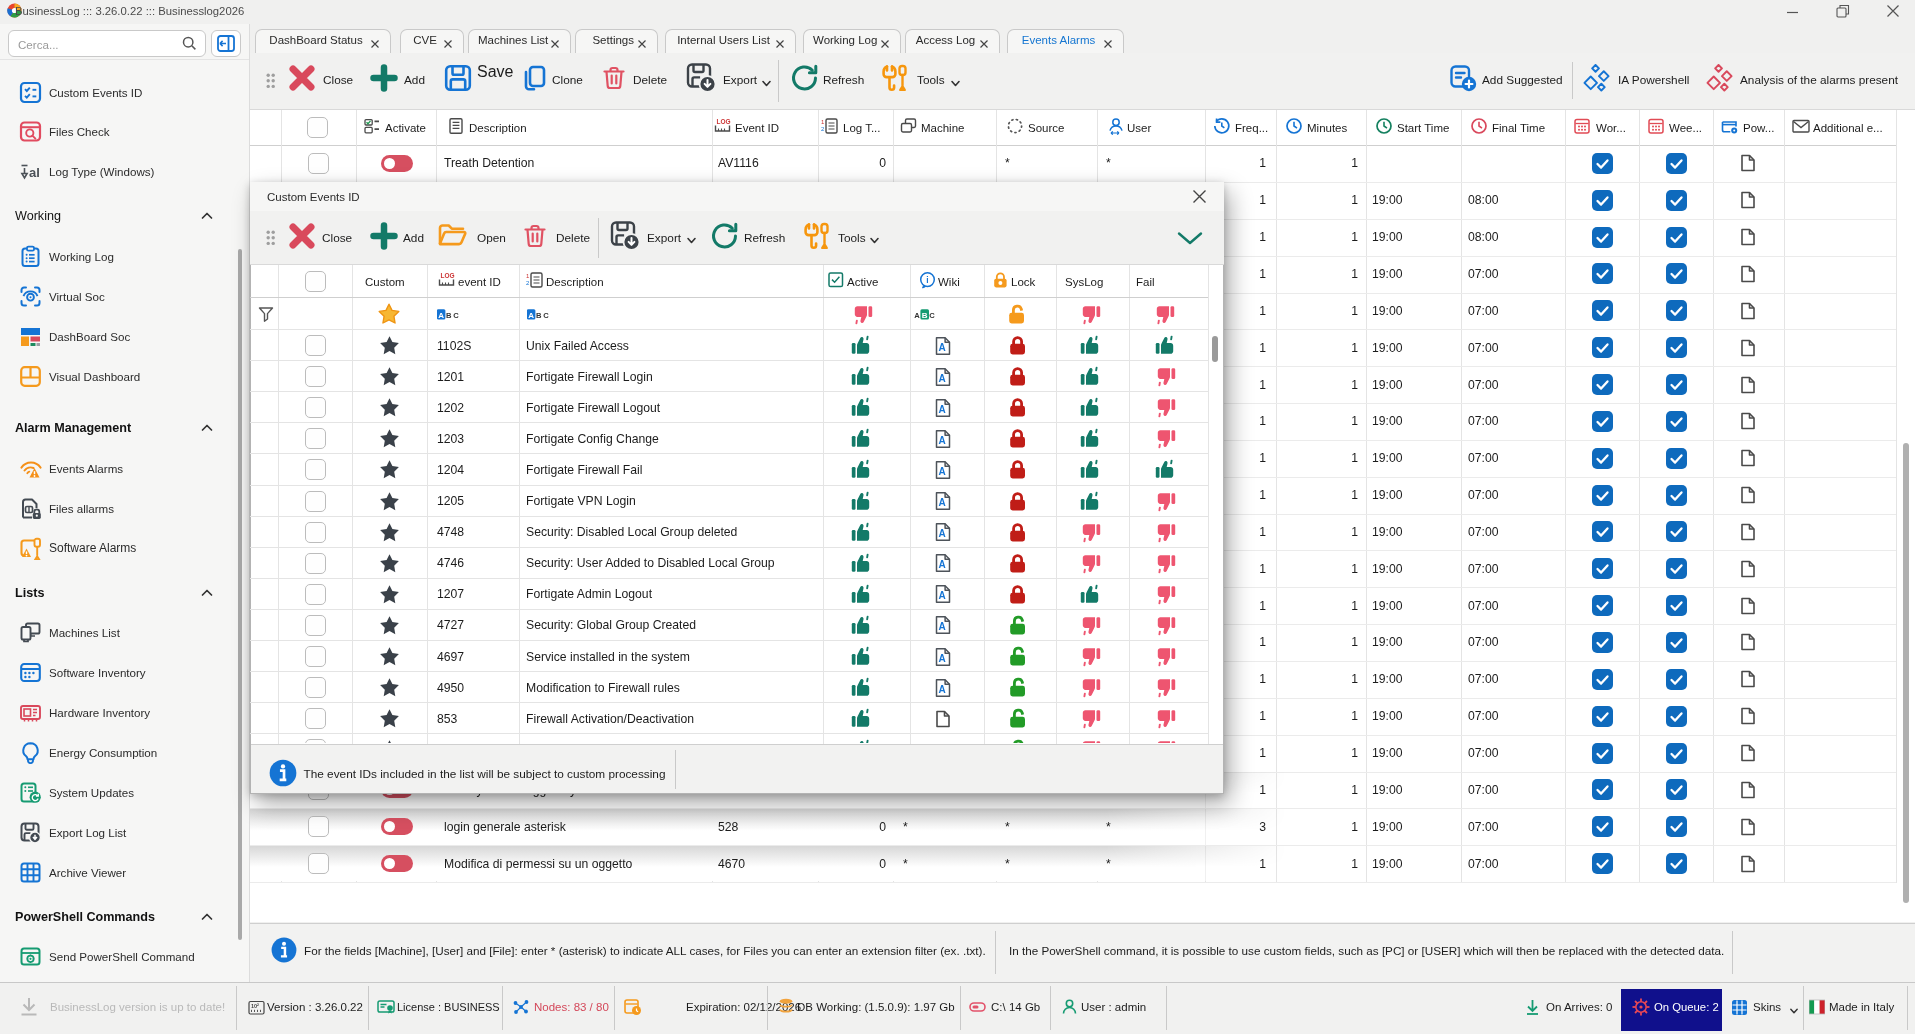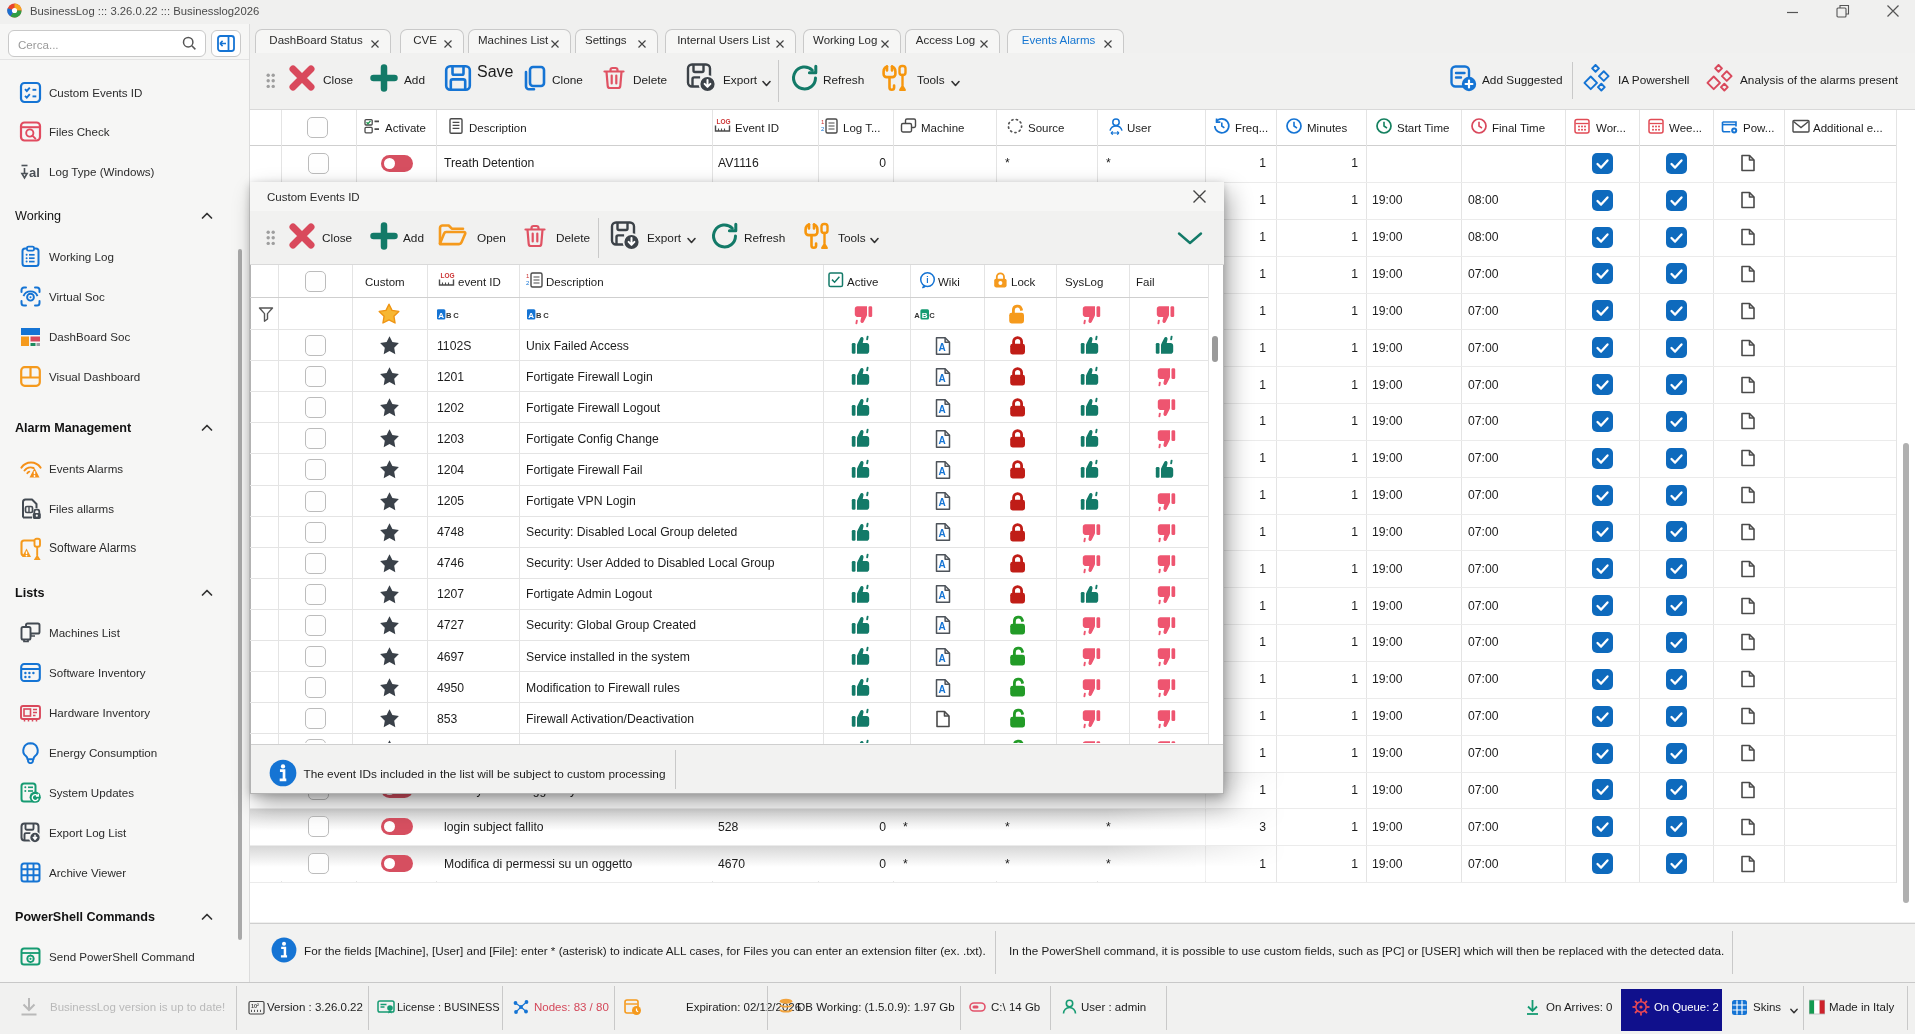--- a/index.html
+++ b/index.html
@@ -12,21 +12,21 @@
 .tabx{position:absolute;border:1px solid #c9c9c9;border-bottom:none;border-radius:7px 7px 0 0;background:#f6f6f5}
 </style></head><body>
 <div class="a" style="left:0;top:0;width:1915px;height:24px;background:#f0f0ef"></div>
 <div class="a" style="left:7px;top:3px;"><svg width="15" height="15" viewBox="0 0 15 15">
       <circle cx="7.5" cy="7.5" r="7" fill="#e8452c"></circle>
       <path d="M7.5 7.5L7.5.5A7 7 0 0 1 14.5 7.5z" fill="#f6a821"></path>
       <path d="M7.5 7.5L14.5 7.5A7 7 0 0 1 3.4 13.2z" fill="#2f9e44"></path>
       <path d="M7.5 7.5L3.4 13.2A7 7 0 0 1 .6 5.3z" fill="#1b6fd0"></path>
       <circle cx="7.5" cy="7.5" r="2.6" fill="#fff"></circle>
     </svg></div>
-<div class="a txt" style="left:30px;top:11px;transform:translateY(-50%);font-size:11.3px;color:#4a4a4a;font-weight:normal;">BusinessLog ::: 3.26.0.22 ::: Businesslog2026</div>
+<div class="a txt" style="left:15px;top:11px;transform:translateY(-50%);font-size:11.3px;color:#4a4a4a;font-weight:normal;">BusinessLog ::: 3.26.0.22 ::: Businesslog2026</div>
 <div class="a" style="left:1786px;top:5px;"><svg width="13" height="13" viewBox="0 0 13 13">
       <path d="M1 6.5h11" stroke="#555" stroke-width="1.2"></path>
     </svg></div>
 <div class="a" style="left:1836px;top:4px;"><svg width="14" height="14" viewBox="0 0 14 14">
       <rect x="1" y="4" width="9" height="9" rx="1" stroke="#555" stroke-width="1.1" fill="none"></rect>
       <path d="M4 4V1.5h8.5V10H10" stroke="#555" stroke-width="1.1" fill="none"></path>
     </svg></div>
 <div class="a" style="left:1886px;top:4px;"><svg width="14" height="14" viewBox="0 0 14 14">
       <path d="M1.5 1.5l11 11M12.5 1.5l-11 11" stroke="#555" stroke-width="1.2"></path>
     </svg></div>
@@ -212,21 +212,21 @@
 <div class="a txt" style="left:410px;top:33.5px;width:30px;text-align:center;font-size:11.5px;color:#2a2a2a">CVE</div>
 <div class="a" style="left:443px;top:35px"><svg width="10" height="10" viewBox="0 0 10 10">
       <path d="M1.5 1.5l7 7M8.5 1.5l-7 7" stroke="#444" stroke-width="1.2"></path>
     </svg></div>
 <div class="tabx" style="left:468px;top:29px;width:103px;height:24px"></div>
 <div class="a txt" style="left:478px;top:33.5px;width:69px;text-align:center;font-size:11.5px;color:#2a2a2a">Machines List</div>
 <div class="a" style="left:550px;top:35px"><svg width="10" height="10" viewBox="0 0 10 10">
       <path d="M1.5 1.5l7 7M8.5 1.5l-7 7" stroke="#444" stroke-width="1.2"></path>
     </svg></div>
 <div class="tabx" style="left:575px;top:29px;width:83px;height:24px"></div>
-<div class="a txt" style="left:585px;top:33.5px;width:49px;text-align:left;font-size:11.5px;color:#2a2a2a">Settings</div>
+<div class="a txt" style="left:585px;top:33.5px;width:49px;text-align:right;font-size:11.5px;color:#2a2a2a">Settings</div>
 <div class="a" style="left:637px;top:35px"><svg width="10" height="10" viewBox="0 0 10 10">
       <path d="M1.5 1.5l7 7M8.5 1.5l-7 7" stroke="#444" stroke-width="1.2"></path>
     </svg></div>
 <div class="tabx" style="left:665px;top:29px;width:131px;height:24px"></div>
 <div class="a txt" style="left:675px;top:33.5px;width:97px;text-align:center;font-size:11.5px;color:#2a2a2a">Internal Users List</div>
 <div class="a" style="left:775px;top:35px"><svg width="10" height="10" viewBox="0 0 10 10">
       <path d="M1.5 1.5l7 7M8.5 1.5l-7 7" stroke="#444" stroke-width="1.2"></path>
     </svg></div>
 <div class="tabx" style="left:803px;top:29px;width:98px;height:24px"></div>
 <div class="a txt" style="left:813px;top:33.5px;width:64px;text-align:center;font-size:11.5px;color:#2a2a2a">Working Log</div>
@@ -765,21 +765,21 @@
 <div class="cbc" style="left:1665.5px;top:779.375px"></div>
 <div class="a" style="left:1668.5px;top:782.375px"><svg width="15" height="15" viewBox="0 0 15 15">
       <path d="M2.5 8l3.6 3.6 6.4-7.2" stroke="#fff" stroke-width="2.3" fill="none" stroke-linecap="round" stroke-linejoin="round"></path>
     </svg></div>
 <div class="a" style="left:1738px;top:779.875px"><svg width="20" height="20" viewBox="0 0 20 20">
       <path d="M4 2.5h7.5l4.5 4.5v10.5H4z" fill="#fff" stroke="#4a4a4a" stroke-width="1.6" stroke-linejoin="round"></path>
 <path d="M11.5 2.5V7H16" fill="none" stroke="#4a4a4a" stroke-width="1.6" stroke-linejoin="round"></path>
     </svg></div>
 <div class="cbe" style="left:307.5px;top:816.225px"></div>
 <div class="tog" style="left:381px;top:818.225px"></div>
-<div class="a txt" style="left:444px;top:826.725px;transform:translateY(-50%);font-size:12.2px;color:#1c1c1c;font-weight:normal;">login subject fallito</div>
+<div class="a txt" style="left:444px;top:826.725px;transform:translateY(-50%);font-size:12.2px;color:#1c1c1c;font-weight:normal;">login generale asterisk</div>
 <div class="a txt" style="left:718px;top:826.725px;transform:translateY(-50%);font-size:12.2px;color:#1c1c1c;font-weight:normal;">528</div>
 <div class="a txt" style="right:1029px;top:826.725px;transform:translateY(-50%);font-size:12.2px;color:#1c1c1c;">0</div>
 <div class="a txt" style="left:903px;top:826.725px;transform:translateY(-50%);font-size:12.2px;color:#1c1c1c;font-weight:normal;">*</div>
 <div class="a txt" style="left:1005px;top:826.725px;transform:translateY(-50%);font-size:12.2px;color:#1c1c1c;font-weight:normal;">*</div>
 <div class="a txt" style="left:1106px;top:826.725px;transform:translateY(-50%);font-size:12.2px;color:#1c1c1c;font-weight:normal;">*</div>
 <div class="a txt" style="right:649px;top:826.725px;transform:translateY(-50%);font-size:12.2px;color:#1c1c1c;">3</div>
 <div class="a txt" style="right:557px;top:826.725px;transform:translateY(-50%);font-size:12.2px;color:#1c1c1c;">1</div>
 <div class="a txt" style="left:1372px;top:826.725px;transform:translateY(-50%);font-size:12.2px;color:#1c1c1c;font-weight:normal;">19:00</div>
 <div class="a txt" style="left:1468px;top:826.725px;transform:translateY(-50%);font-size:12.2px;color:#1c1c1c;font-weight:normal;">07:00</div>
 <div class="cbc" style="left:1591.5px;top:816.225px"></div>

